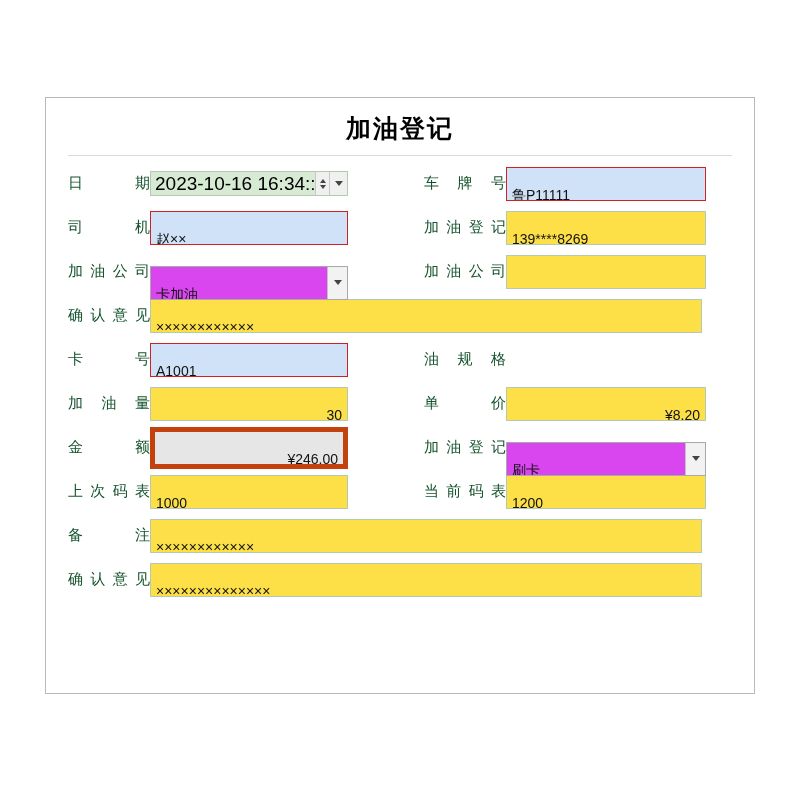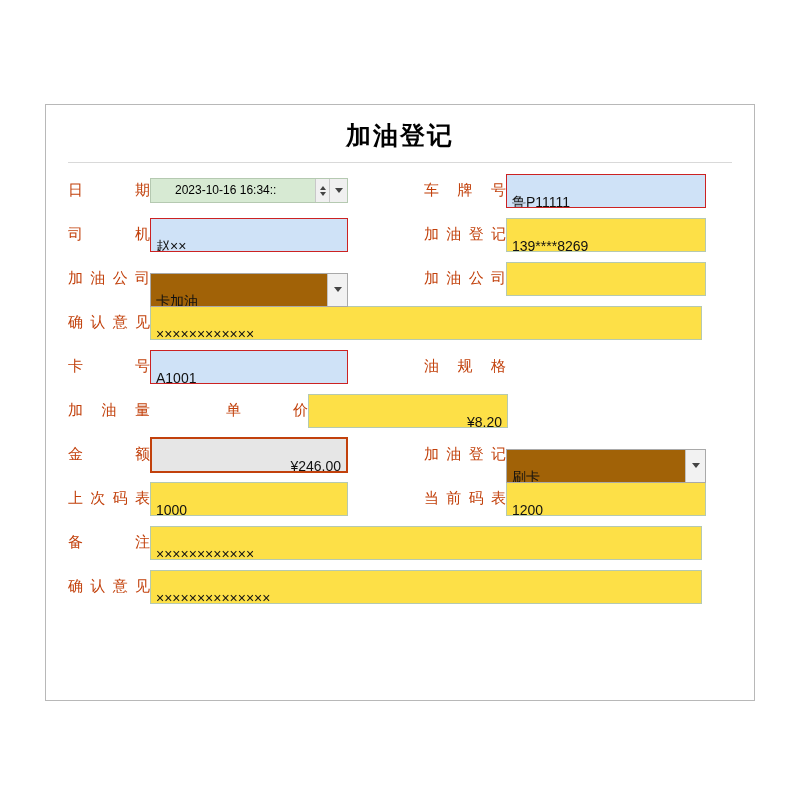--- a/index.html
+++ b/index.html
@@ -6,21 +6,21 @@
     margin: 0;
     padding: 0;
     width: 800px;
     height: 800px;
     background: #ffffff;
     font-family: "Liberation Sans", sans-serif;
   }
   #form-window {
     position: absolute;
     left: 45px;
-    top: 104px;
+    top: 97px;
     width: 710px;
     height: 597px;
     background: #ffffff;
     border: 1px solid #b8b8b8;
     box-sizing: border-box;
   }
   #form-title {
     text-align: center;
     font-size: 25px;
     font-weight: bold;
@@ -36,21 +36,21 @@
   }
   .row {
     display: flex;
     align-items: center;
     padding: 0 22px;
     margin-bottom: 17px;
     height: 27px;
   }
   .label {
     font-size: 15px;
-    color: #c2410c;
+    color: #14532d;
     width: 82px;
     text-align: justify;
     text-align-last: justify;
     flex: 0 0 82px;
     white-space: nowrap;
   }
   .field {
     height: 25px;
     box-sizing: border-box;
     font-size: 14px;
@@ -58,22 +58,22 @@
     line-height: 23px;
     padding: 16px 5px;
     border: 1px solid #b0b0b0;
     background: #d7ead3;
     color: #111;
     overflow: hidden;
     white-space: nowrap;
   }
   .green { background: #fde047; border: 1px solid #b5c9b1; }
   .blue  { background: #cfe2f7; border: 1px solid #cc2222; }
-  .grey  { background: #e6e6e6; border: 2px solid #c2410c; }
-  .white { background: #a16207; border: 1px solid #a9a9a9; margin-top: 22px; }
+  .grey  { background: #e6e6e6; border: 5px solid #c2410c; }
+  .white { background: #d946ef; border: 1px solid #a9a9a9; margin-top: 22px; }
   .w-left { width: 198px; }
   .w-right { width: 200px; }
   .w-wide { width: 552px; }
   .right-align { text-align: right; }
   .gap { width: 76px; flex: 0 0 76px; }
   .combo {
     position: relative;
     padding-right: 22px;
   }
   .combo .arrow {
@@ -98,26 +98,25 @@
     display: flex;
     align-items: center;
     width: 198px;
     height: 25px;
     box-sizing: border-box;
     background: #d7ead3;
     border: 1px solid #b5c9b1;
   }
   .date-text {
     flex: 1;
-    font-size: 12px;
+    font-size: 19px;
     padding: 0 4px;
     line-height: 23px;
     overflow: hidden;
     white-space: nowrap;
-    margin-left: 20px;
   }
   .spin {
     width: 13px;
     height: 23px;
     background: #f0f0f0;
     border-left: 1px solid #c8c8c8;
     display: flex;
     flex-direction: column;
     justify-content: center;
     align-items: center;
@@ -192,20 +191,21 @@
 
   <div class="row">
     <div class="label">卡　　号</div>
     <div class="field blue w-left">A1001</div>
     <div class="gap"></div>
     <div class="label">油 规 格</div>
   </div>
 
   <div class="row">
     <div class="label">加 油 量</div>
+    <div class="field green w-left right-align">30</div>
     <div class="gap"></div>
     <div class="label">单　　价</div>
     <div class="field green w-right right-align">¥8.20</div>
   </div>
 
   <div class="row">
     <div class="label">金　　额</div>
     <div class="field grey w-left right-align">¥246.00</div>
     <div class="gap"></div>
     <div class="label">加油登记</div>

